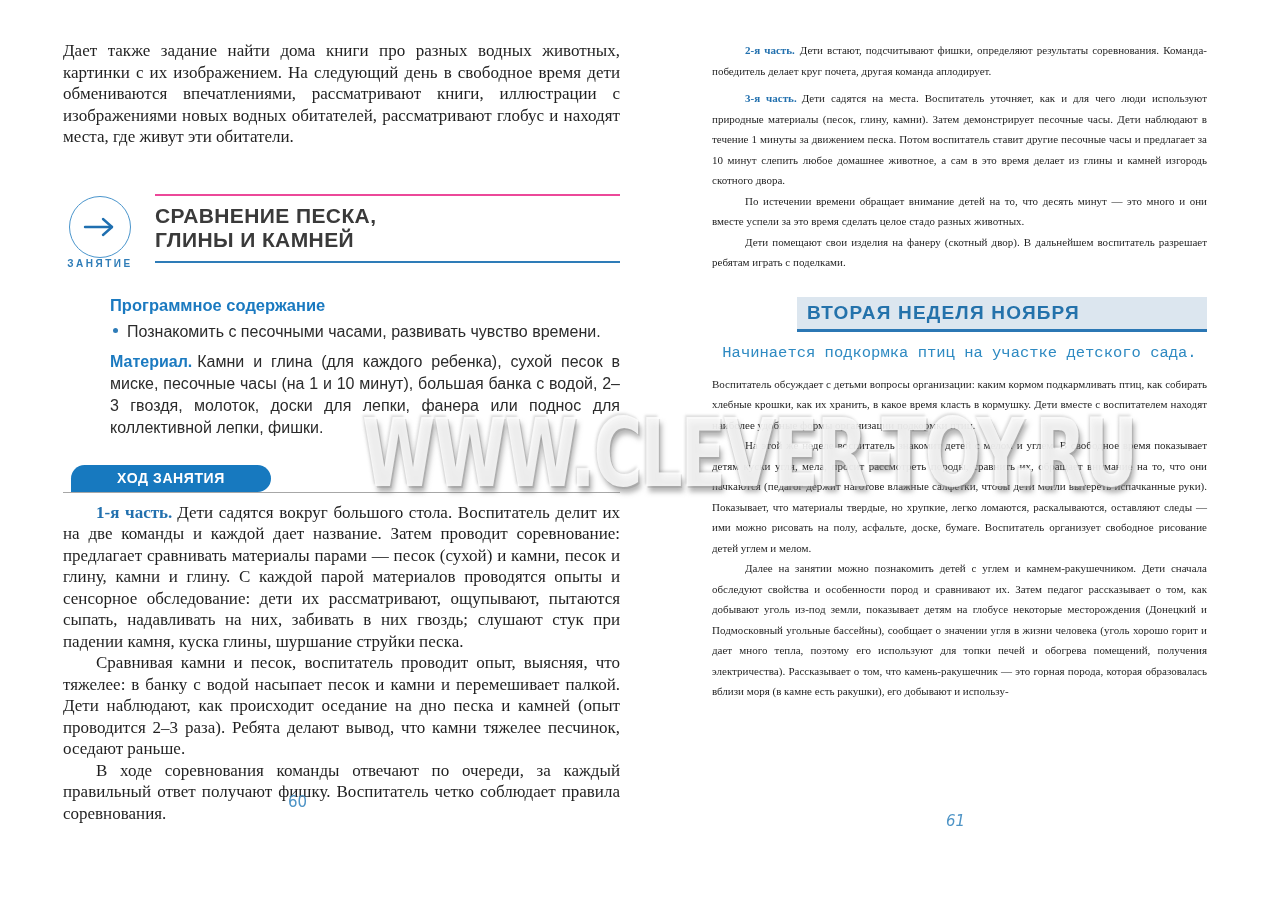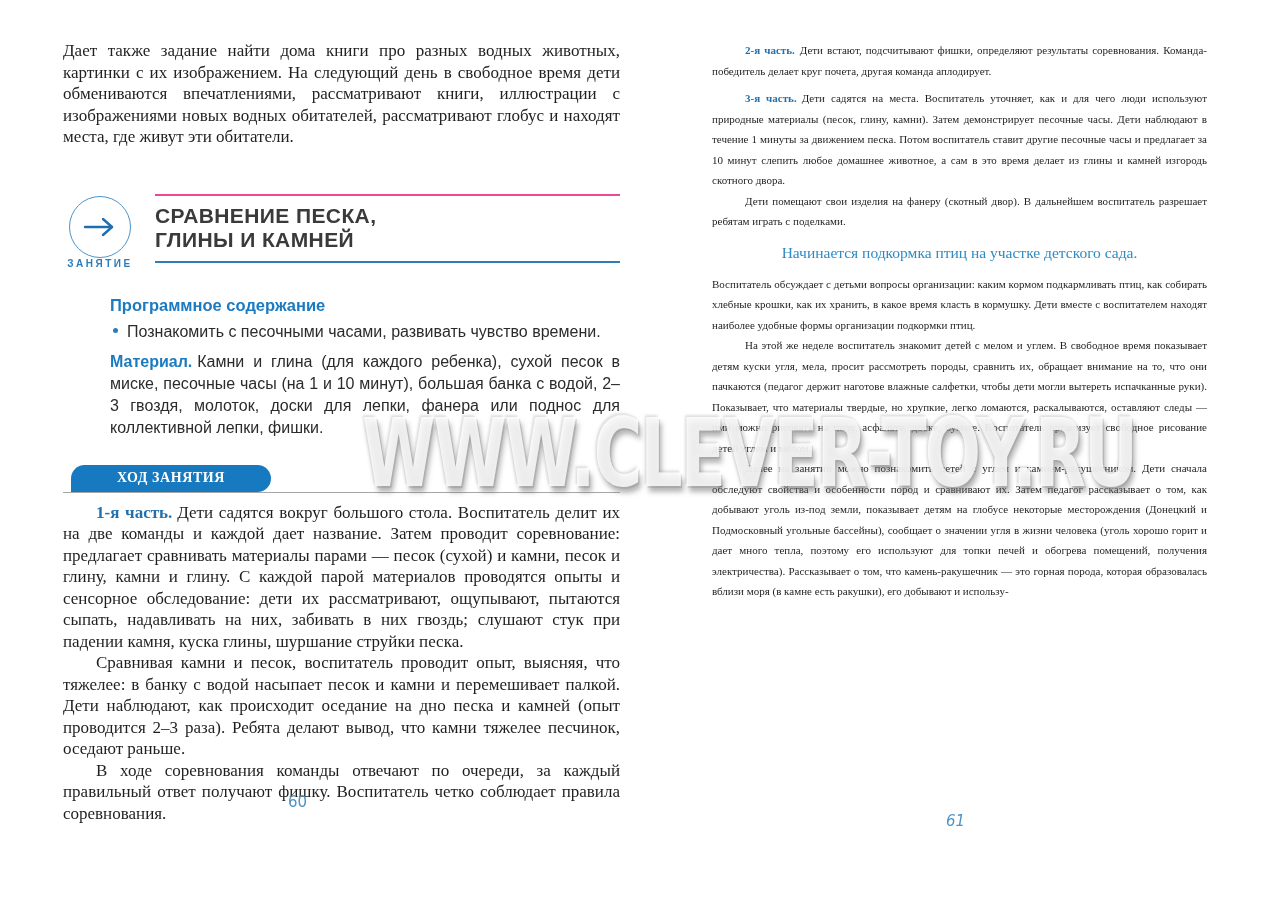--- a/index.html
+++ b/index.html
@@ -55,34 +55,34 @@
     background:#2e7cb8;margin:0 9px 3px 3px;vertical-align:middle;
   }
   .mat-label{color:#1b7ac0;font-weight:bold;margin-right:5px;}
   p.material{margin-top:8px;}
 
   
   .tab-row{margin-top:26px;border-bottom:1.6px solid #a7a7a7;margin-bottom:9px;}
   .tab{
     margin-left:8px;width:200px;height:27px;background:#1779bf;
     border-radius:14px 14px 14px 0;display:flex;align-items:center;justify-content:center;
-    font-family:Liberation Serif, serif;font-weight:bold;font-size:14px;
+    font-family:Liberation Sans, sans-serif;font-weight:bold;font-size:14px;
     color:#ffffff;letter-spacing:.6px;
   }
 
   
   .week-header{
     margin-top:24px;margin-left:85px;background:#dce6ef;
     border-bottom:3px solid #2b77b4;padding:5px 8px 5px 10px;
     font-family:"Liberation Sans",sans-serif;font-weight:bold;font-size:19px;
     letter-spacing:1.2px;color:#2472ab;
   }
   .week-subtitle{
     margin:12px 0 12px 0;text-align:center;
-    font-family:Liberation Serif, serif;font-size:15.5px;color:#2e8ac2;
+    font-family:Liberation Mono, monospace;font-size:15.5px;color:#2e8ac2;
   }
 
   
   .pagenum{
     position:absolute;font-family:"DejaVu Sans",sans-serif;font-size:15px;color:#4e94c6;
   }
   .pagenum.pn-left{left:288px;top:793px;}
   .pagenum.pn-right{left:946px;top:812px;font-style:italic;}
 
   
@@ -130,22 +130,24 @@
     </div>
 
     <p class="serif part"><span class="part-label">1-я часть.</span><span>Дети садятся вокруг большого стола. Воспитатель делит их на две команды и каждой дает название. Затем проводит соревнование: предлагает сравнивать материалы парами — песок (сухой) и камни, песок и глину, камни и глину. С каждой парой материалов проводятся опыты и сенсорное обследование: дети их рассматривают, ощупывают, пытаются сыпать, надавливать на них, забивать в них гвоздь; слушают стук при падении камня, куска глины, шуршание струйки песка.</span></p>
     <p class="serif">Сравнивая камни и песок, воспитатель проводит опыт, выясняя, что тяжелее: в банку с водой насыпает песок и камни и перемешивает палкой. Дети наблюдают, как происходит оседание на дно песка и камней (опыт проводится 2–3 раза). Ребята делают вывод, что камни тяжелее песчинок, оседают раньше.</p>
     <p class="serif">В ходе соревнования команды отвечают по очереди, за каждый правильный ответ получают фишку. Воспитатель четко соблюдает правила соревнования.</p>
   </div>
 
   <div class="col right">
     <p class="serif part" style="margin-top:0"><span class="part-label">2-я часть.</span><span>Дети встают, подсчитывают фишки, определяют результаты соревнования. Команда-победитель делает круг почета, другая команда аплодирует.</span></p>
     <p class="serif part"><span class="part-label">3-я часть.</span><span>Дети садятся на места. Воспитатель уточняет, как и для чего люди используют природные материалы (песок, глину, камни). Затем демонстрирует песочные часы. Дети наблюдают в течение 1 минуты за движением песка. Потом воспитатель ставит другие песочные часы и предлагает за 10 минут слепить любое домашнее животное, а сам в это время делает из глины и камней изгородь скотного двора.</span></p>
+    <p class="serif">По истечении времени обращает внимание детей на то, что десять минут — это много и они вместе успели за это время сделать целое стадо разных животных.</p>
     <p class="serif">Дети помещают свои изделия на фанеру (скотный двор). В дальнейшем воспитатель разрешает ребятам играть с поделками.</p>
 
+    <div class="week-header">ВТОРАЯ НЕДЕЛЯ НОЯБРЯ</div>
     <div class="week-subtitle">Начинается подкормка птиц на участке детского сада.</div>
 
     <p class="serif noindent">Воспитатель обсуждает с детьми вопросы организации: каким кормом подкармливать птиц, как собирать хлебные крошки, как их хранить, в какое время класть в кормушку. Дети вместе с воспитателем находят наиболее удобные формы организации подкормки птиц.</p>
     <p class="serif">На этой же неделе воспитатель знакомит детей с мелом и углем. В свободное время показывает детям куски угля, мела, просит рассмотреть породы, сравнить их, обращает внимание на то, что они пачкаются (педагог держит наготове влажные салфетки, чтобы дети могли вытереть испачканные руки). Показывает, что материалы твердые, но хрупкие, легко ломаются, раскалываются, оставляют следы — ими можно рисовать на полу, асфальте, доске, бумаге. Воспитатель организует свободное рисование детей углем и мелом.</p>
     <p class="serif">Далее на занятии можно познакомить детей с углем и камнем-ракушечником. Дети сначала обследуют свойства и особенности пород и сравнивают их. Затем педагог рассказывает о том, как добывают уголь из-под земли, показывает детям на глобусе некоторые месторождения (Донецкий и Подмосковный угольные бассейны), сообщает о значении угля в жизни человека (уголь хорошо горит и дает много тепла, поэтому его используют для топки печей и обогрева помещений, получения электричества). Рассказывает о том, что камень-ракушечник — это горная порода, которая образовалась вблизи моря (в камне есть ракушки), его добывают и использу-</p>
   </div>
 
   <div class="pagenum pn-left">60</div>
   <div class="pagenum pn-right">61</div>
 

